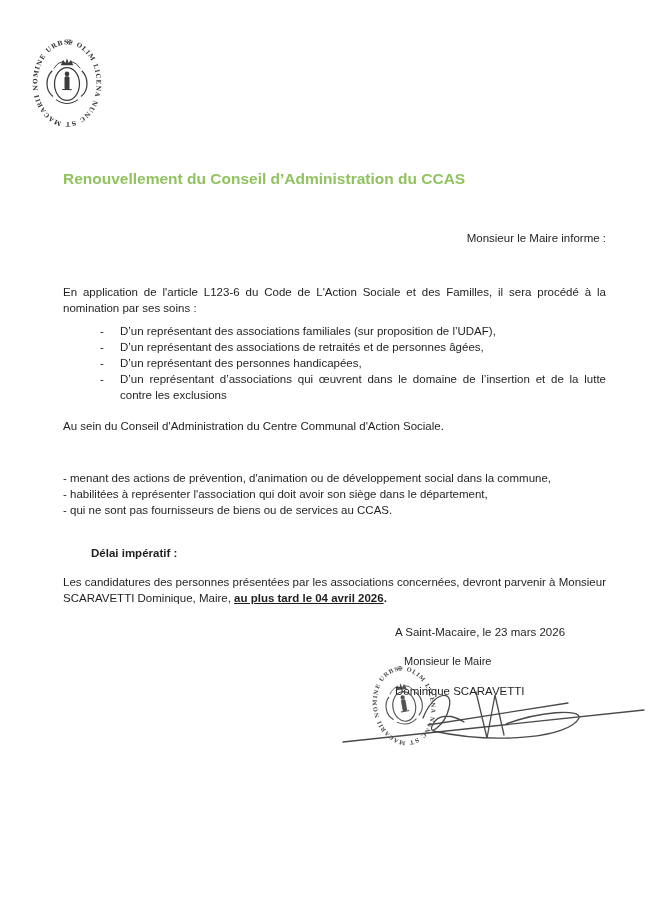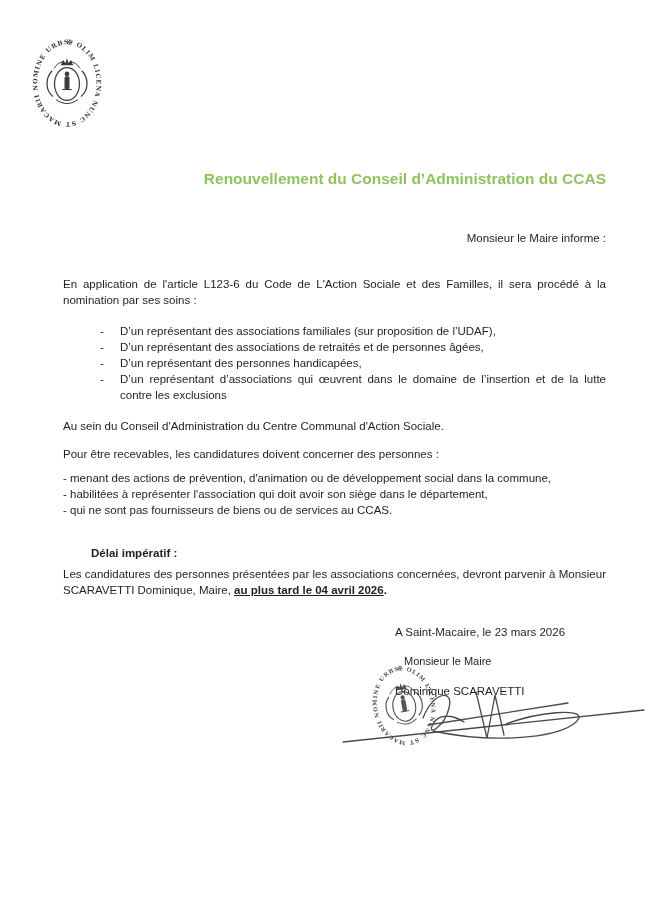--- a/index.html
+++ b/index.html
@@ -8,26 +8,26 @@
     width:669px;height:911px;
     background:#ffffff;
     margin:0 auto;
     font-family:"Liberation Sans","DejaVu Sans",sans-serif;
     color:#1f1f1f;
     overflow:hidden;
   }
   .abs{position:absolute;}
   .content-block{left:63px;width:543px;font-size:11.5px;line-height:16px;}
   .doc-title{
-    top:169px;text-align:right;
+    top:169px;text-align:left;
     font-size:15.5px;font-weight:700;line-height:20px;
     color:#90c35f;
   }
   .intro-line{top:230px;text-align:right;}
-  .para-justify{text-align:justify;}
+  .para-justify{text-align:justify;margin-top:8px;}
   .p1{top:276px;}
   .bullet-list{top:323px;}
   .bullet-row{display:flex;padding-left:37px;}
   .bullet-marker{width:20px;flex:0 0 20px;}
   .bullet-text{flex:1;text-align:justify;}
   .p2{top:418px;}
   .p3{top:446px;}
   .dash-list{top:470px;line-height:16px;}
   .deadline-heading{top:545px;font-weight:700;margin-left:28px;}
   .deadline-para{top:566px;}
@@ -95,21 +95,20 @@
       <span class="bullet-text">D’un représentant des personnes handicapées,</span>
     </div>
     <div class="bullet-row">
       <span class="bullet-marker">-</span>
       <span class="bullet-text">D’un représentant d’associations qui œuvrent dans le domaine de l’insertion et de la lutte contre les exclusions</span>
     </div>
   </div>
 
   <div class="abs content-block p2">Au sein du Conseil d'Administration du Centre Communal d'Action Sociale.</div>
 
-  <div class="abs content-block p3">Pour être recevables, les candidatures doivent concerner des personnes :</div>
 
   <div class="abs content-block dash-list">
     <div>- menant des actions de prévention, d'animation ou de développement social dans la commune,</div>
     <div>- habilitées à représenter l'association qui doit avoir son siège dans le département,</div>
     <div>- qui ne sont pas fournisseurs de biens ou de services au CCAS.</div>
   </div>
 
   <div class="abs content-block deadline-heading">Délai impératif :</div>
 
   <div class="abs content-block para-justify deadline-para"><span>Les candidatures des personnes présentées par les associations concernées, devront parvenir à Monsieur SCARAVETTI Dominique, Maire, </span><span class="emphasis">au plus tard le 04 avril 2026</span><span class="bold">.</span></div>

